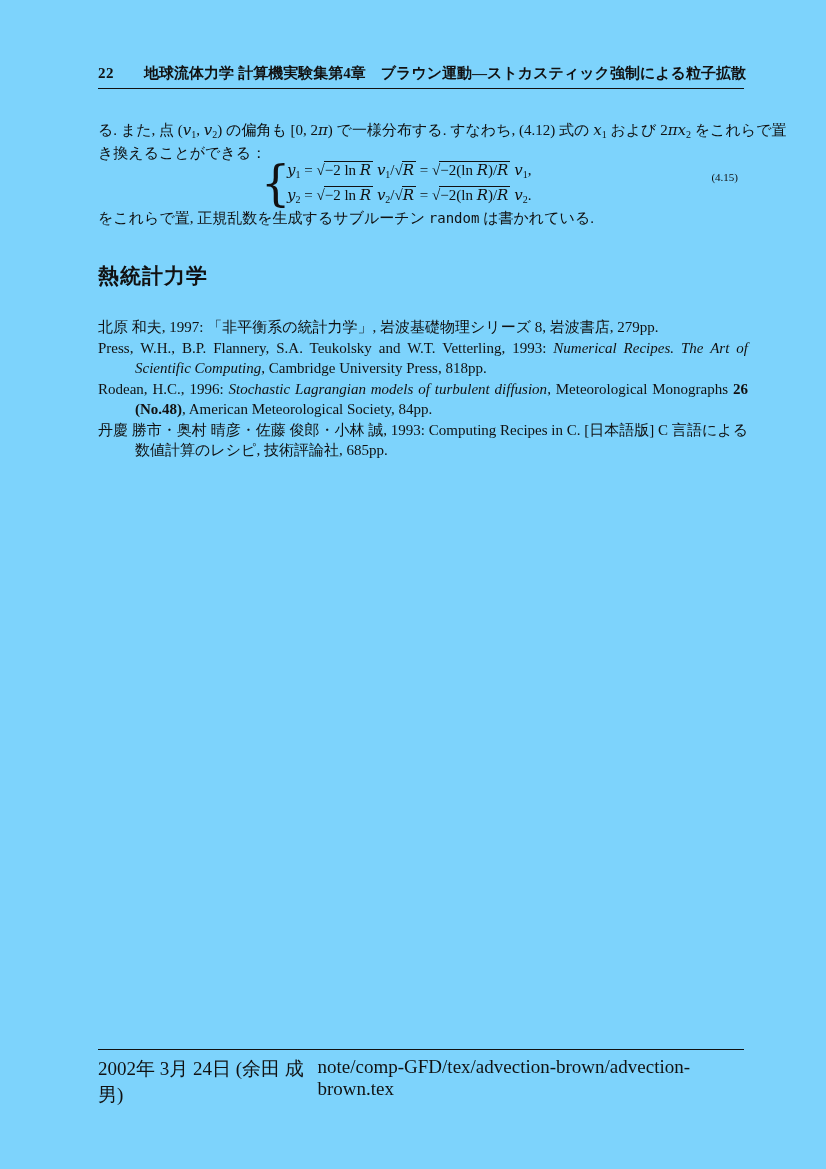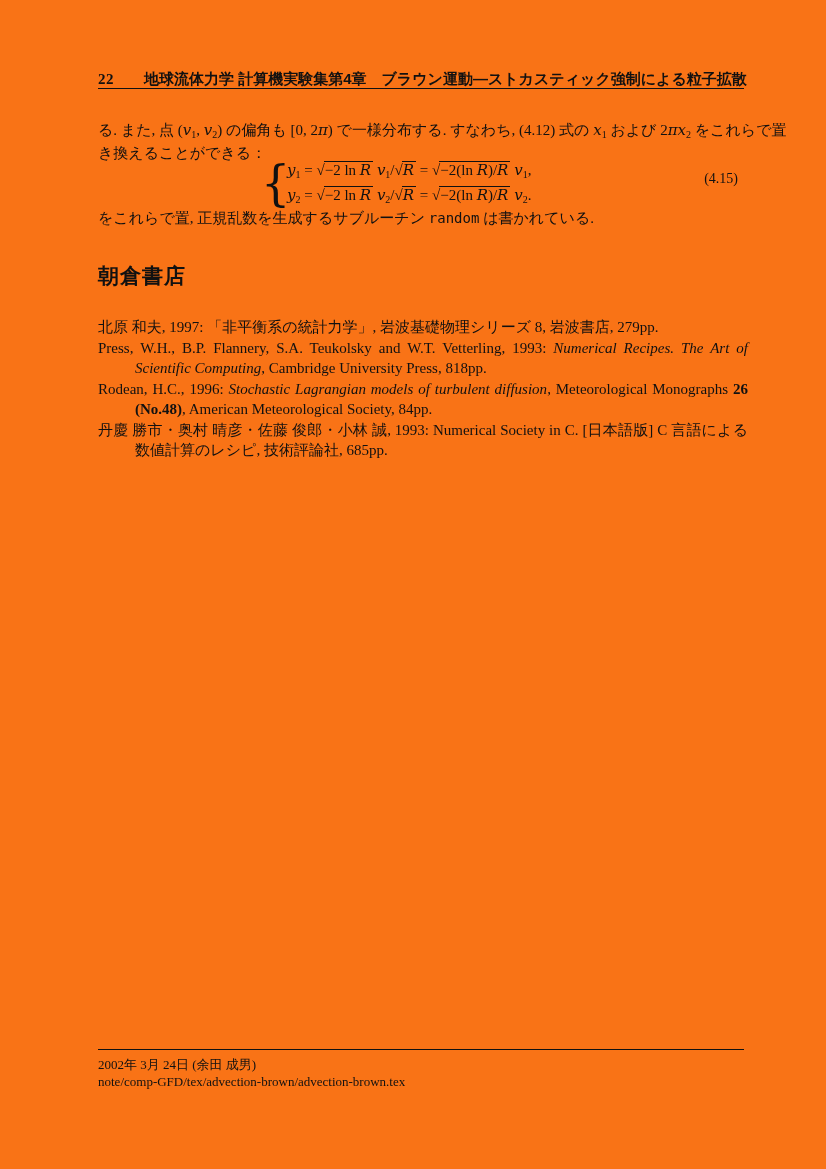--- a/index.html
+++ b/index.html
@@ -1,21 +1,21 @@
 <!DOCTYPE html>
 <html><head>
 <meta charset="utf-8">
 <style>
   * { margin: 0; padding: 0; box-sizing: border-box; }
   html, body { background: #fff; }
   .page {
     position: relative;
     width: 826px;
     height: 1169px;
-    background: #f97316;
+    background: #7dd3fc;
     color: #111;
     font-family: "Liberation Serif", "DejaVu Serif", serif;
     overflow: hidden;
   }
 
   
   .header {
     position: absolute;
     top: 64px; left: 98px; width: 646px;
     display: flex;
@@ -29,23 +29,22 @@
     font-weight: bold;
     letter-spacing: 0.5px;
   }
   .header .booklet {
     margin-left: 30px;
     font-family: "Liberation Sans", "DejaVu Sans", sans-serif;
     font-weight: bold;
   }
   .header .chapter {
     margin-left: auto;
-    font-family: Liberation Sans, sans-serif;
-    font-weight: bold;
-    margin-top: 6px;
+    font-family: Liberation Serif, serif;
+    font-weight: bold;
   }
   .header-rule {
     position: absolute;
     top: 88px; left: 98px; width: 646px;
     border-top: 1.5px solid #111;
   }
 
   
   .para1 {
     position: absolute;
@@ -88,21 +87,21 @@
   }
   .eq-line {
     font-size: 15px;
     line-height: 21px;
     white-space: nowrap;
     text-align: right;
   }
   .eq-number {
     position: absolute;
     right: 6px; top: 13px;
-    font-size: 14px;
+    font-size: 11px;
   }
 
   
   .seg-p  { font-style: normal; }
   .seg-v  { font-style: italic; font-family: "DejaVu Serif", serif; }
   .seg-i  { font-style: italic; }
   .seg-b  { font-weight: bold; }
   .seg-sub {
     font-size: 10px;
     vertical-align: -3px;
@@ -146,22 +145,21 @@
   .footer-rule {
     position: absolute;
     top: 1049px; left: 98px; width: 646px;
     border-top: 1.2px solid #111;
   }
   .footer {
     position: absolute;
     top: 1056px; left: 98px; width: 646px;
     display: flex;
     justify-content: space-between;
-    font-size: 13px;
-    flex-direction: column;
+    font-size: 19px;
   }
 </style>
 </head>
 <body>
 
 <div class="page">
 
   <div class="header">
     <span class="pageno">22</span>
     <span class="booklet">地球流体力学 計算機実験集</span>
@@ -176,26 +174,26 @@
     <span class="eq-brace">{</span>
     <div class="eq-lines">
       <div class="eq-line"><span class="seg-v">y</span><span class="seg-sub">1</span><span class="seg-p"> = </span><span class="seg-sq"><span class="radical">√</span><span class="radicand"><span class="seg-p">−2 ln </span><span class="seg-v">R</span></span></span><span class="seg-p"> </span><span class="seg-v">v</span><span class="seg-sub">1</span><span class="seg-p">/</span><span class="seg-sq"><span class="radical">√</span><span class="radicand"><span class="seg-v">R</span></span></span><span class="seg-p"> = </span><span class="seg-sq"><span class="radical">√</span><span class="radicand"><span class="seg-p">−2(ln </span><span class="seg-v">R</span><span class="seg-p">)/</span><span class="seg-v">R</span></span></span><span class="seg-p"> </span><span class="seg-v">v</span><span class="seg-sub">1</span><span class="seg-p">,</span></div>
       <div class="eq-line"><span class="seg-v">y</span><span class="seg-sub">2</span><span class="seg-p"> = </span><span class="seg-sq"><span class="radical">√</span><span class="radicand"><span class="seg-p">−2 ln </span><span class="seg-v">R</span></span></span><span class="seg-p"> </span><span class="seg-v">v</span><span class="seg-sub">2</span><span class="seg-p">/</span><span class="seg-sq"><span class="radical">√</span><span class="radicand"><span class="seg-v">R</span></span></span><span class="seg-p"> = </span><span class="seg-sq"><span class="radical">√</span><span class="radicand"><span class="seg-p">−2(ln </span><span class="seg-v">R</span><span class="seg-p">)/</span><span class="seg-v">R</span></span></span><span class="seg-p"> </span><span class="seg-v">v</span><span class="seg-sub">2</span><span class="seg-p">.</span></div>
     </div>
     <span class="eq-number">(4.15)</span>
   </div>
 
   <div class="after-eq"><span class="seg-p">をこれらで置, 正規乱数を生成するサブルーチン </span><span class="seg-tt">random</span><span class="seg-p"> は書かれている.</span></div>
 
-  <div class="refs-heading">朝倉書店</div>
+  <div class="refs-heading">熱統計力学</div>
   <div class="ref-list">
       <div class="ref-item"><span class="seg-p">北原 和夫, 1997: 「非平衡系の統計力学」, 岩波基礎物理シリーズ 8, 岩波書店, 279pp.</span></div>
       <div class="ref-item"><span class="seg-p">Press, W.H., B.P. Flannery, S.A. Teukolsky and W.T. Vetterling, 1993: </span><span class="seg-i">Numerical Recipes. The Art of Scientific Computing</span><span class="seg-p">, Cambridge University Press, 818pp.</span></div>
       <div class="ref-item"><span class="seg-p">Rodean, H.C., 1996: </span><span class="seg-i">Stochastic Lagrangian models of turbulent diffusion</span><span class="seg-p">, Meteorological Monographs </span><span class="seg-b">26 (No.48)</span><span class="seg-p">, American Meteorological Society, 84pp.</span></div>
-      <div class="ref-item"><span class="seg-p">丹慶 勝市・奥村 晴彦・佐藤 俊郎・小林 誠, 1993: Numerical Society in C. [日本語版] C 言語による数値計算のレシピ, 技術評論社, 685pp.</span></div>
+      <div class="ref-item"><span class="seg-p">丹慶 勝市・奥村 晴彦・佐藤 俊郎・小林 誠, 1993: Computing Recipes in C. [日本語版] C 言語による数値計算のレシピ, 技術評論社, 685pp.</span></div>
     </div>
 
   <div class="footer-rule"></div>
   <div class="footer">
     <span>2002年 3月 24日 (余田 成男)</span>
     <span>note/comp-GFD/tex/advection-brown/advection-brown.tex</span>
   </div>
 
 </div>
 

